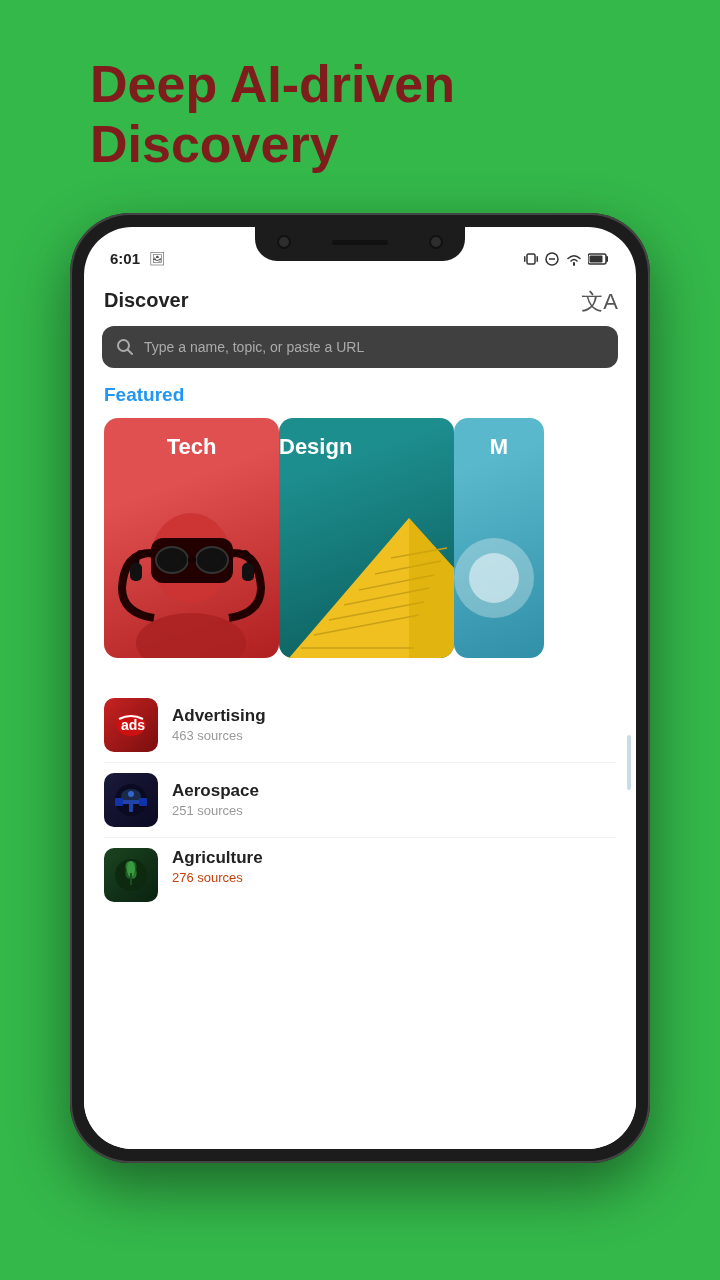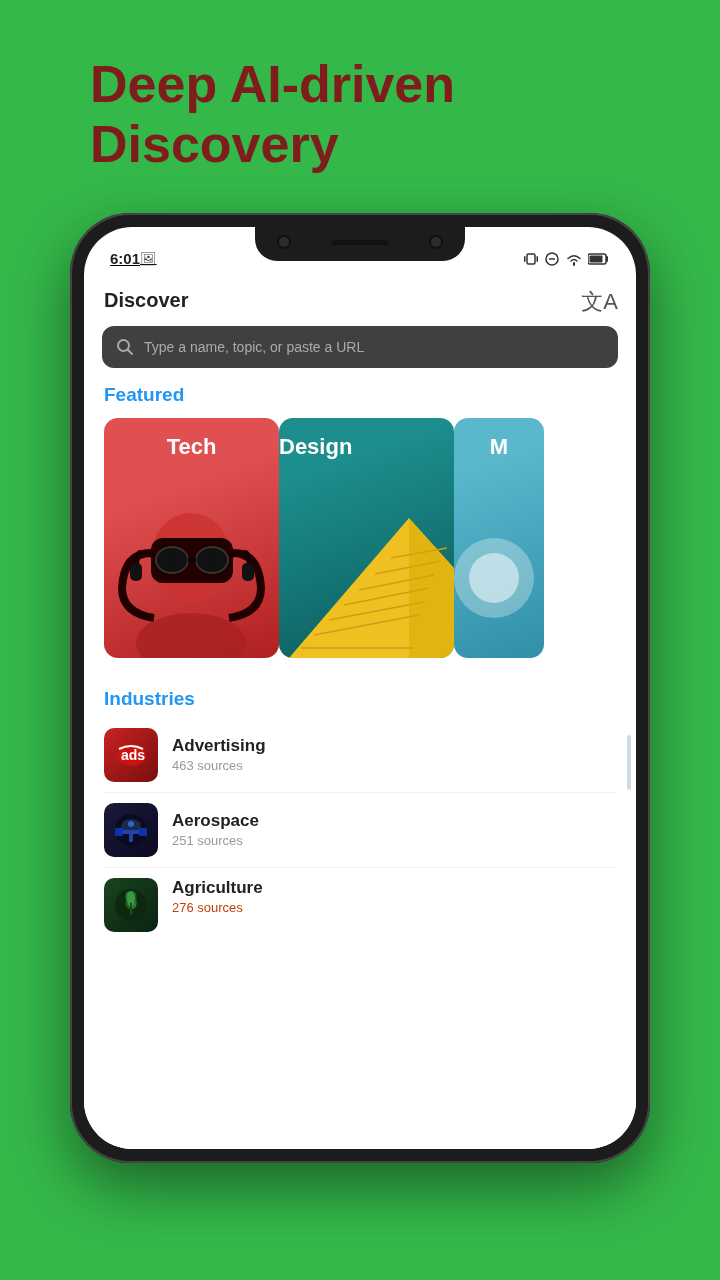--- a/index.html
+++ b/index.html
@@ -40,21 +40,21 @@
                       width:14px; height:14px; background:#2d2d2d;
                       border-radius:50%; border:2px solid #111;"></div>
           <div style="position:absolute; top:8px; right:22px;
                       width:14px; height:14px; background:#2d2d2d;
                       border-radius:50%; border:2px solid #111;"></div>
         </div>
 
         <div style="position:absolute; top:0; left:0; right:0; height:48px;
                     display:flex; align-items:flex-end; justify-content:space-between;
                     padding:0 26px 8px; z-index:5;">
-          <div style="display:flex; align-items:center; gap:0;text-decoration:underline;">
+          <div style="display:flex; align-items:center; gap:9px;">
             <span style="font-size:15px; font-weight:700; color:#222;">6:01</span>
             <span style="font-size:13px; color:#444;">🖼</span>
           </div>
           <div style="display:flex; align-items:center; gap:5px;">
 
             <svg width="16" height="16" viewBox="0 0 16 16">
               <rect x="4" y="3" width="8" height="10" rx="1.5" fill="none" stroke="#333" stroke-width="1.5"></rect>
               <rect x="1" y="5" width="1.5" height="6" rx="0.7" fill="#333"></rect>
               <rect x="13.5" y="5" width="1.5" height="6" rx="0.7" fill="#333"></rect>
             </svg>
@@ -176,21 +176,20 @@
                 </div>
               </div>
 
             </div>
           </div>
 
           <div style="position:absolute; right:5px; top:460px; width:4px; height:55px;
                       background:#b0cce0; border-radius:2px; opacity:0.7;"></div>
 
           <div style="padding:20px 20px 0; margin-top:10px;">
-            <div style="font-size:19px; font-weight:700; color:#2196f3; margin-bottom:8px;">Industries</div>
 
             <div style="display:flex; align-items:center; padding:10px 0;
                         border-bottom:1px solid #f0f0f0; gap:14px; cursor:pointer;">
               <div style="width:54px; height:54px; border-radius:10px; overflow:hidden; flex-shrink:0;
                           background:linear-gradient(135deg, #c82222, #7a0e0e);
                           display:flex; align-items:center; justify-content:center;">
                 <svg width="36" height="28" viewBox="0 0 36 28">
                   <ellipse cx="18" cy="14" rx="15" ry="11" fill="#cc1111"></ellipse>
                   <text x="8" y="19" font-size="14" font-weight="900" fill="white" font-family="sans-serif">ads</text>
                   <path d="M6 8 Q18 2 30 8" stroke="white" stroke-width="2" fill="none"></path>

